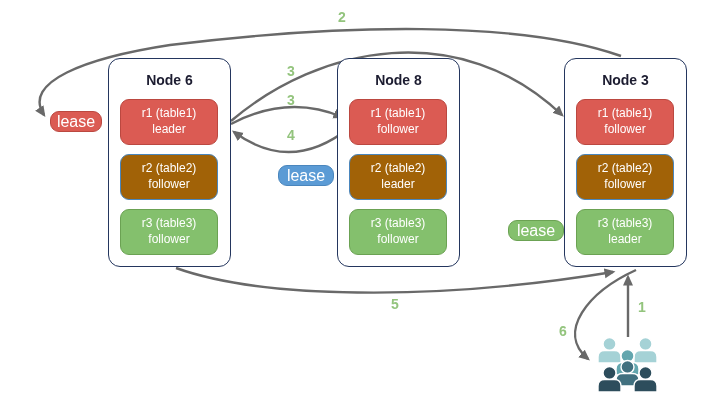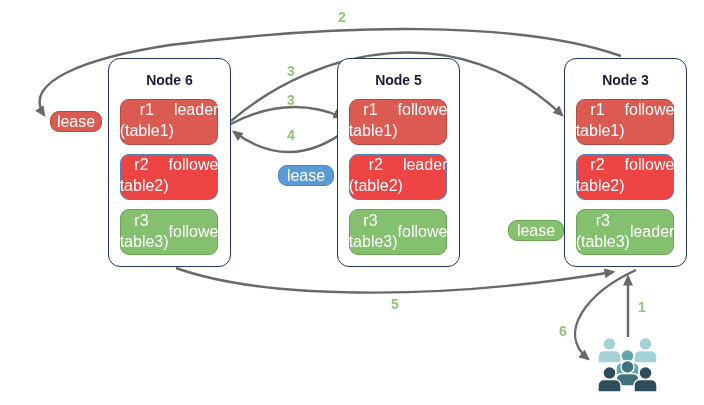--- a/index.html
+++ b/index.html
@@ -15,26 +15,26 @@
     border:1.5px solid #24365e;border-radius:12px;box-sizing:content-box;
   }
   .node1{left:108px;top:58px;}
   .node2{left:337px;top:58px;}
   .node3{left:564px;top:58px;}
   .node-title{
     text-align:center;margin-top:13px;font-size:14px;font-weight:bold;color:#1c1c30;
   }
   .replica{
     position:absolute;left:11px;width:96px;height:44px;border-radius:9px;
-    color:#fff;font-size:16px;line-height:1.3;text-align:center;
-    display:flex;flex-direction:row;justify-content:center;
+    color:#fff;font-size:12px;line-height:1.3;text-align:center;
+    display:flex;flex-direction:column;justify-content:center;
   }
   .rep1{top:40px;} .rep2{top:95px;} .rep3{top:150px;}
   .rep-red{background:#db5b53;border:1.5px solid #bb4840;}
-  .rep-blue{background:#ef4444;border:1.5px solid #4a86bd;}
+  .rep-blue{background:#a16207;border:1.5px solid #4a86bd;}
   .rep-green{background:#84c06d;border:1.5px solid #6ba253;align-items:center;}
 
   
   .lease{
     position:absolute;height:19px;border-radius:9px;color:#fff;font-size:16px;
     display:flex;align-items:center;justify-content:center;
   }
   .lease-red{left:50px;top:111px;width:50px;background:#db5b53;border:1px solid #bb4840;}
   .lease-blue{left:278px;top:165px;width:54px;background:#5b9bd5;border:1px solid #4a86bd;}
   .lease-green{left:508px;top:220px;width:54px;background:#84c06d;border:1px solid #6ba253;}
@@ -98,21 +98,21 @@
       <div>r2 (table2)</div>
       <div>follower</div>
     </div>
     <div class="replica rep-green rep3">
       <div>r3 (table3)</div>
       <div>follower</div>
     </div>
   </div>
 
   <div class="node node2">
-    <div class="node-title">Node 5</div>
+    <div class="node-title">Node 8</div>
     <div class="replica rep-red rep1">
       <div>r1 (table1)</div>
       <div>follower</div>
     </div>
     <div class="replica rep-blue rep2">
       <div>r2 (table2)</div>
       <div>leader</div>
     </div>
     <div class="replica rep-green rep3">
       <div>r3 (table3)</div>

